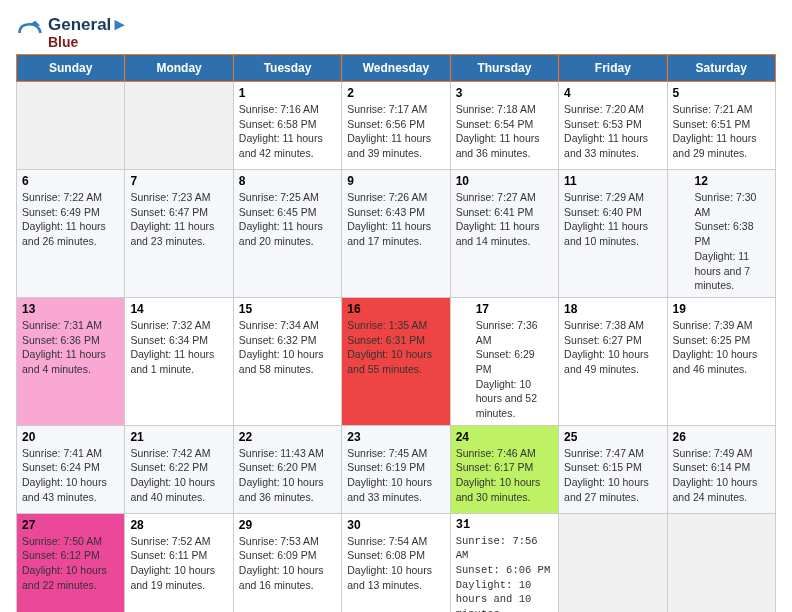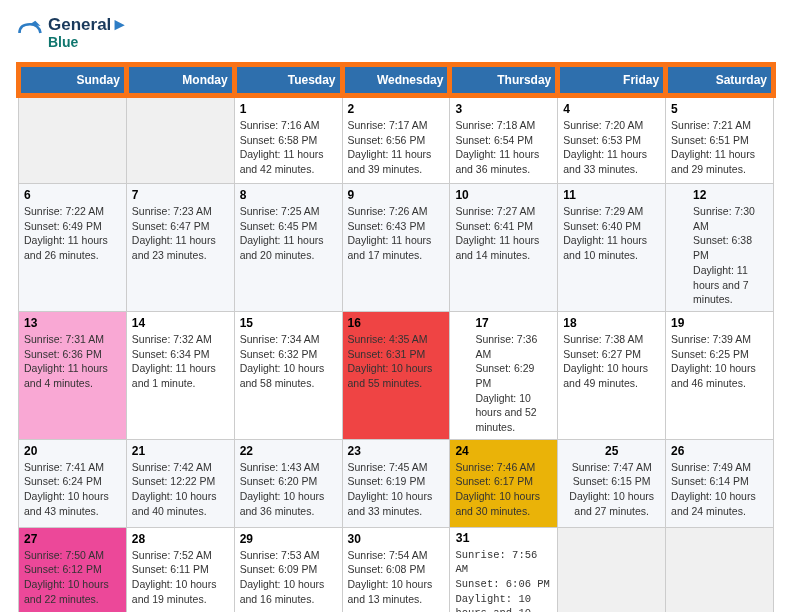--- a/index.html
+++ b/index.html
@@ -7,21 +7,21 @@
       font-family: Arial, sans-serif;
       background: #fff;
       width: 792px;
       min-height: 612px;
       padding: 16px;
     }
     .header {
       display: flex;
       justify-content: space-between;
       align-items: center;
-      margin-bottom: 12px;
+      margin-bottom: 4px;
     }
     .logo {
       display: flex;
       align-items: center;
       gap: 4px;
     }
     .logo-icon {
       width: 28px;
       height: 28px;
     }
@@ -39,23 +39,23 @@
     }
     .calendar {
       width: 100%;
       border-collapse: collapse;
       font-size: 10.5px;
     }
     .calendar th {
       background-color: #2e6fad;
       color: #fff;
       padding: 6px 4px;
-      text-align: right;
+      text-align: center;
       font-size: 12px;
-      border: 5px solid #f97316;
+      border: 1px solid #f97316;
     }
     .calendar td {
       border: 1px solid #ccc;
       vertical-align: top;
       padding: 4px 5px;
       height: 88px;
       width: 108px;
       background: #fff;
     }
     .calendar tr:nth-child(even) td {
@@ -79,21 +79,21 @@
 <body>
 
 <div class="header">
   <div class="logo">
     <svg class="logo-icon" viewBox="0 0 32 32" xmlns="http://www.w3.org/2000/svg">
       <path d="M4 16 Q4 6 16 6 Q26 6 28 16" fill="none" stroke="#2e7dc5" stroke-width="3"></path>
       <path d="M16 6 L22 2 L28 8" fill="#2e7dc5"></path>
     </svg>
     <div>
       <div style="font-size:17px;font-weight:bold;color:#1a3a5c;line-height:1.1;">General<span style="color:#2e7dc5;">►</span></div>
-      <div style="font-size:14px;font-weight:bold;color:#0f766e;line-height:1.1;">Blue</div>
+      <div style="font-size:14px;font-weight:bold;color:#7f1d1d;line-height:1.1;">Blue</div>
     </div>
   </div>
   <div class="title-block">
     <div class="month-title"></div>
     <div class="location"></div>
   </div>
 </div>
 
 <table class="calendar">
   <thead>
@@ -232,21 +232,21 @@
           <span class="day-num">15</span>
           <div class="day-detail">
             <div>Sunrise: 7:34 AM</div>
             <div>Sunset: 6:32 PM</div>
             <div>Daylight: 10 hours and 58 minutes.</div>
           </div>
         </td>
         <td style="background: #ef4444;">
           <span class="day-num">16</span>
           <div class="day-detail">
-            <div>Sunrise: 4:35 AM</div>
+            <div>Sunrise: 1:35 AM</div>
             <div>Sunset: 6:31 PM</div>
             <div>Daylight: 10 hours and 55 minutes.</div>
           </div>
         </td>
         <td style="background: rgb(255, 255, 255); padding-left: 25px;">
           <span class="day-num">17</span>
           <div class="day-detail">
             <div>Sunrise: 7:36 AM</div>
             <div>Sunset: 6:29 PM</div>
             <div>Daylight: 10 hours and 52 minutes.</div>
@@ -275,49 +275,49 @@
           <div class="day-detail">
             <div>Sunrise: 7:41 AM</div>
             <div>Sunset: 6:24 PM</div>
             <div>Daylight: 10 hours and 43 minutes.</div>
           </div>
         </td>
         <td style="background: rgb(245, 247, 250);">
           <span class="day-num">21</span>
           <div class="day-detail">
             <div>Sunrise: 7:42 AM</div>
-            <div>Sunset: 12:22 PM</div>
+            <div>Sunset: 6:22 PM</div>
             <div>Daylight: 10 hours and 40 minutes.</div>
           </div>
         </td>
         <td style="background: rgb(245, 247, 250);">
           <span class="day-num">22</span>
           <div class="day-detail">
-            <div>Sunrise: 1:43 AM</div>
+            <div>Sunrise: 11:43 AM</div>
             <div>Sunset: 6:20 PM</div>
             <div>Daylight: 10 hours and 36 minutes.</div>
           </div>
         </td>
         <td style="background: rgb(245, 247, 250);">
           <span class="day-num">23</span>
           <div class="day-detail">
             <div>Sunrise: 7:45 AM</div>
             <div>Sunset: 6:19 PM</div>
             <div>Daylight: 10 hours and 33 minutes.</div>
           </div>
         </td>
-        <td style="background: #eab308;">
+        <td style="background: #bef264;">
           <span class="day-num">24</span>
           <div class="day-detail">
             <div>Sunrise: 7:46 AM</div>
             <div>Sunset: 6:17 PM</div>
             <div>Daylight: 10 hours and 30 minutes.</div>
           </div>
         </td>
-        <td style="background: rgb(245, 247, 250); text-align: center;">
+        <td style="background: rgb(245, 247, 250);">
           <span class="day-num">25</span>
           <div class="day-detail">
             <div>Sunrise: 7:47 AM</div>
             <div>Sunset: 6:15 PM</div>
             <div>Daylight: 10 hours and 27 minutes.</div>
           </div>
         </td>
         <td style="background: rgb(245, 247, 250);">
           <span class="day-num">26</span>
           <div class="day-detail">

